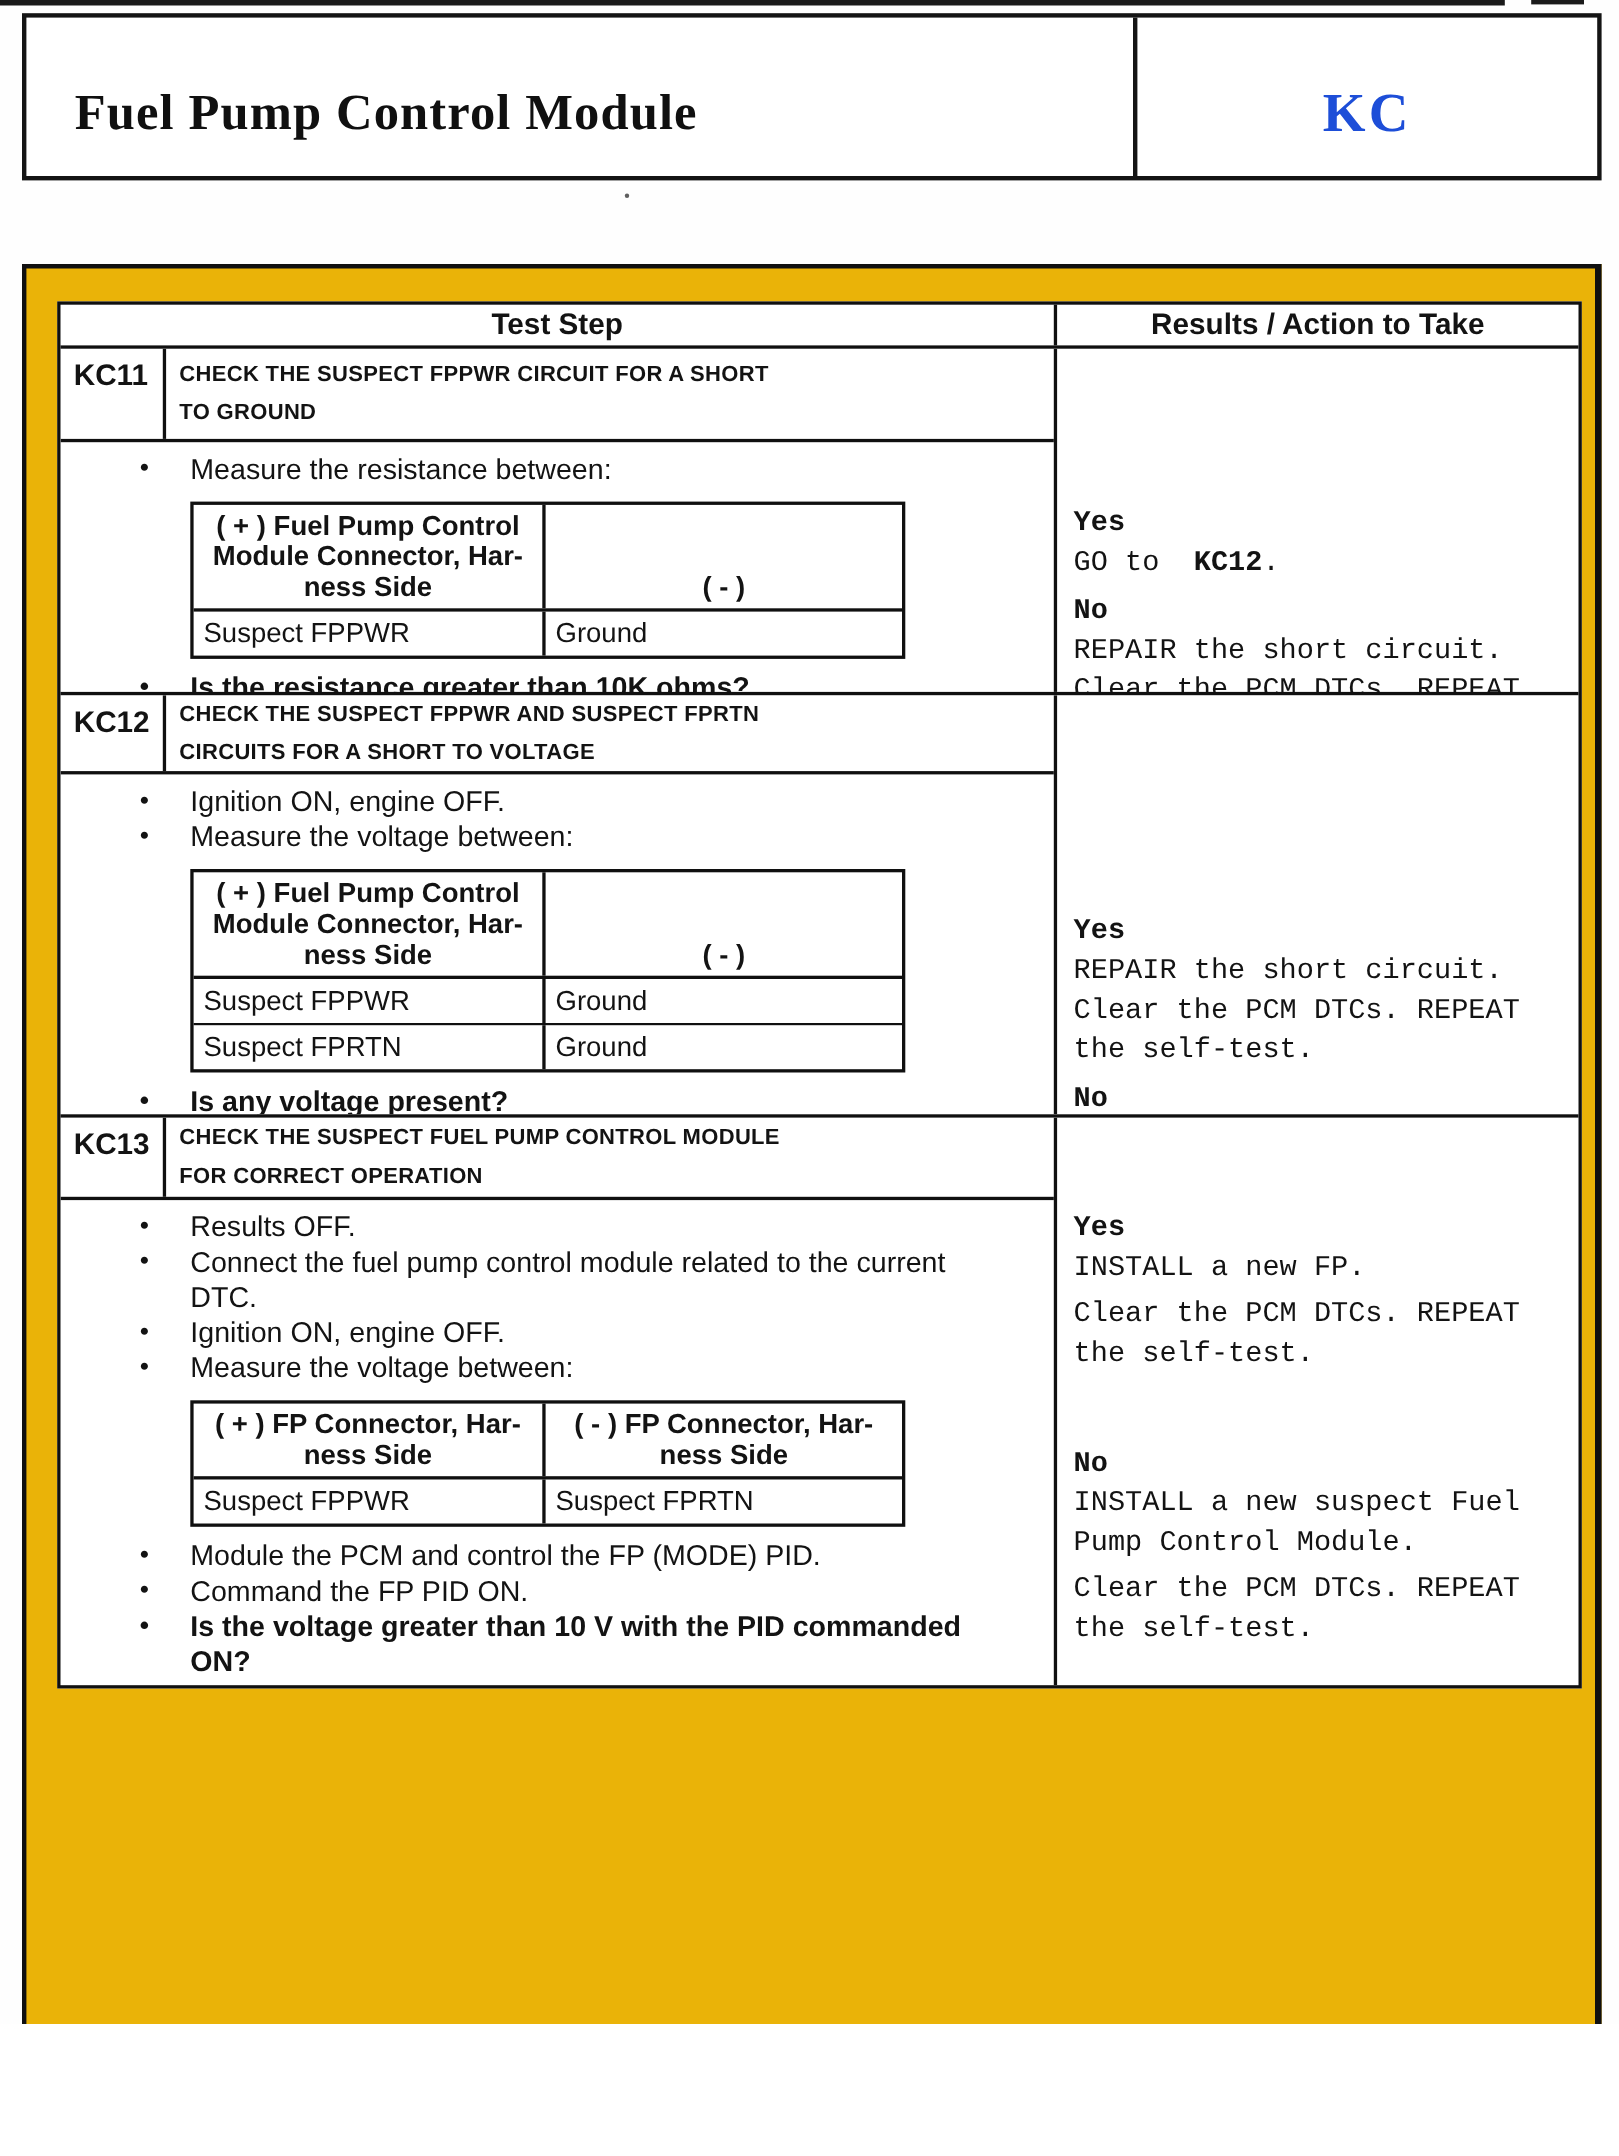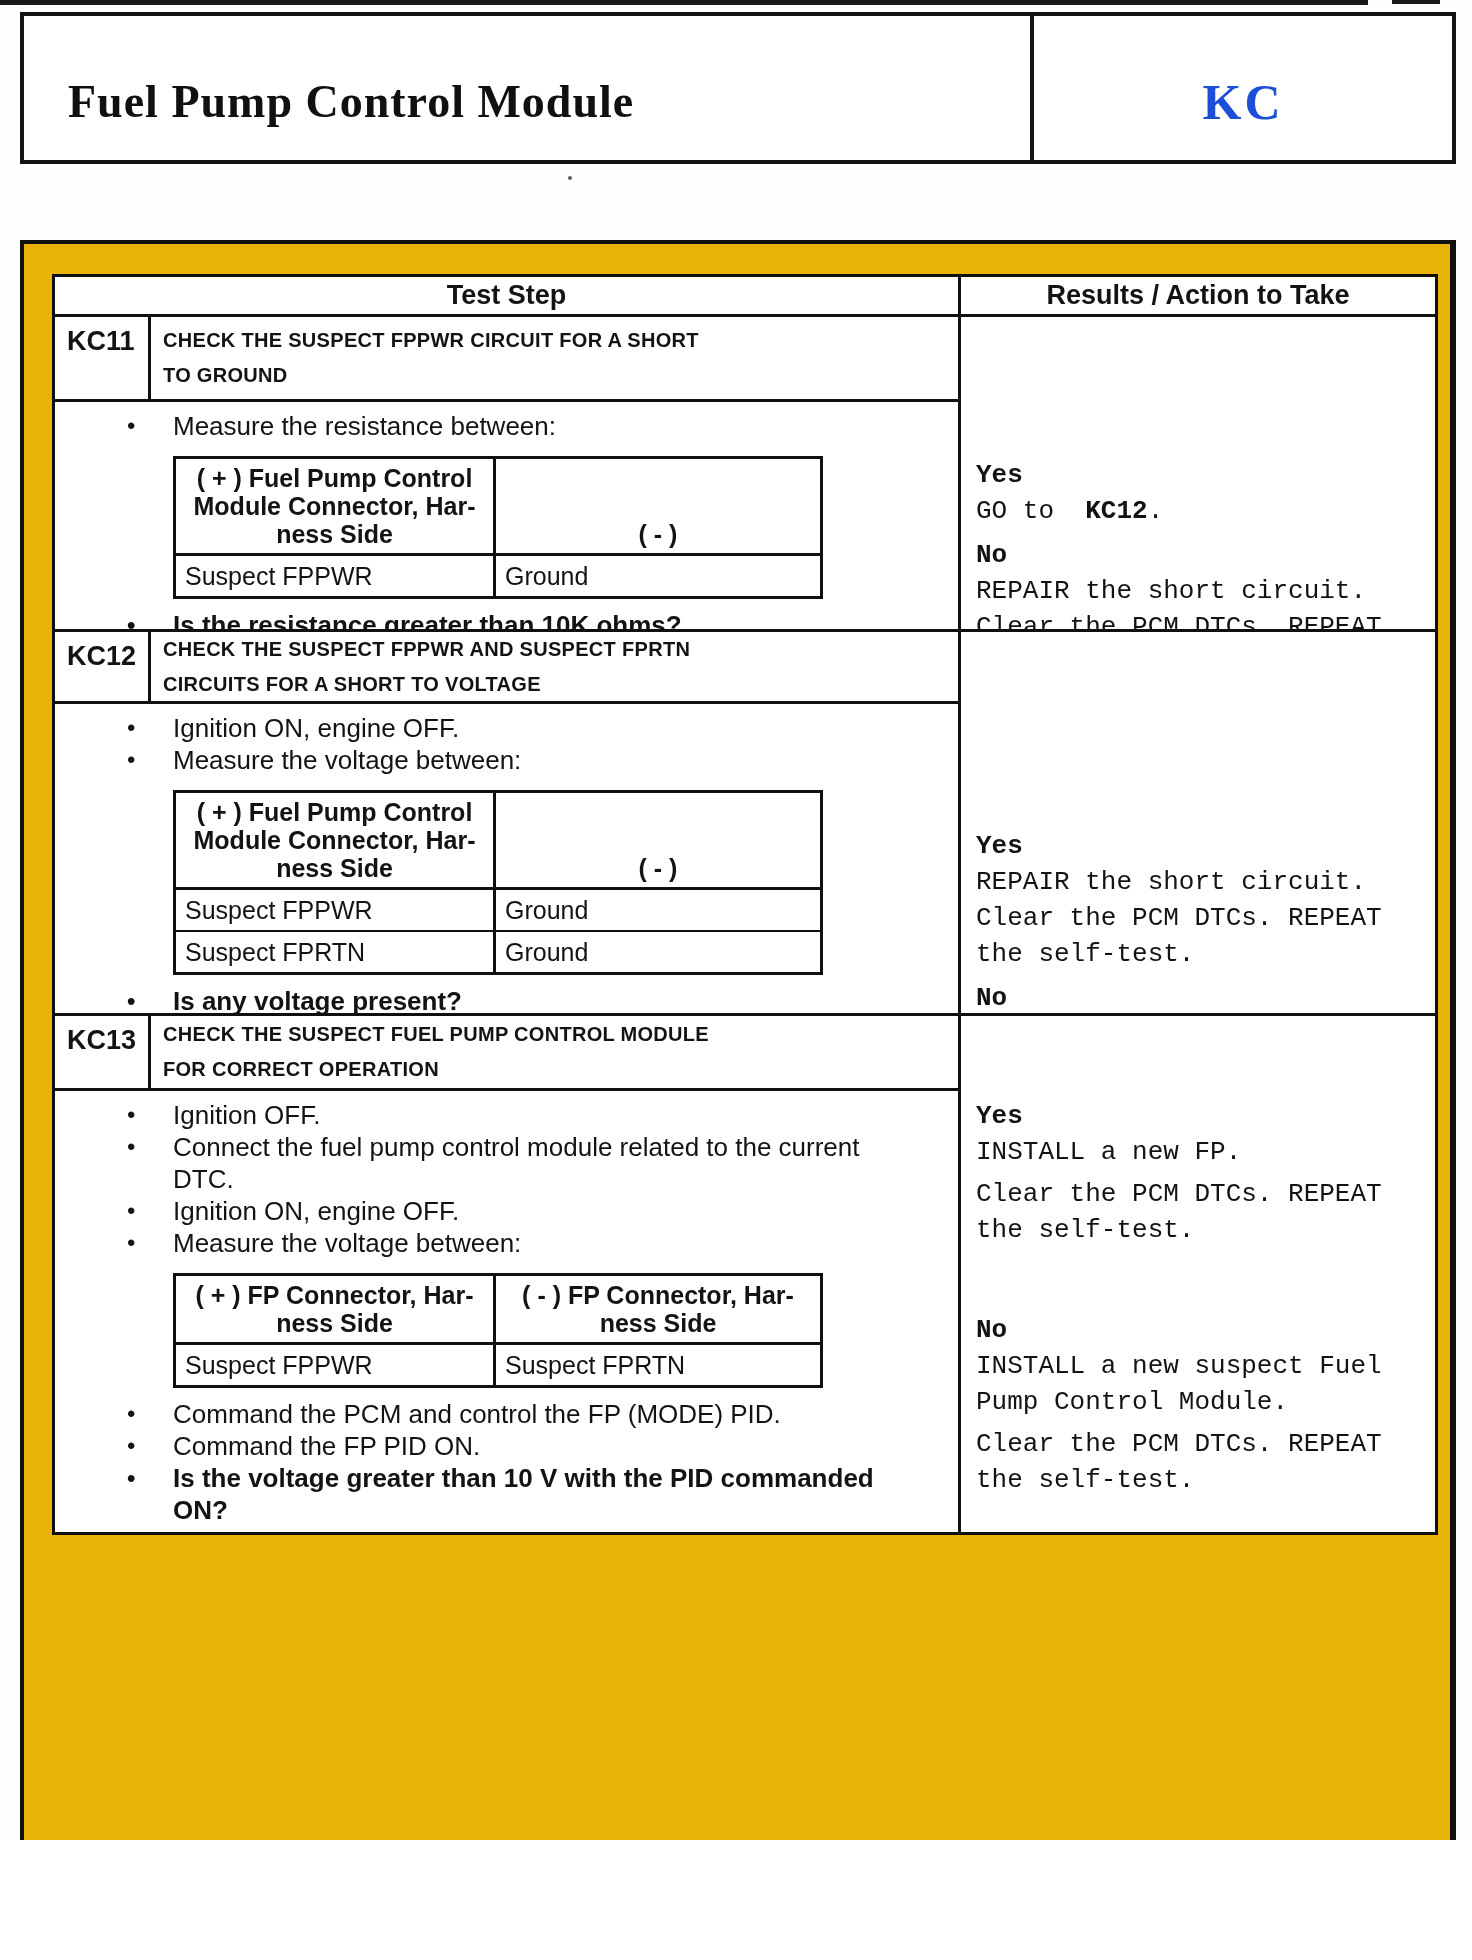--- a/index.html
+++ b/index.html
@@ -201,21 +201,21 @@
           <div class="step s2">
             <div class="left">
               <div class="trow">
                 <div class="tid">KC13</div>
                 <div class="ttitle">CHECK THE SUSPECT FUEL PUMP CONTROL MODULE
 FOR CORRECT OPERATION</div>
               </div>
               <div class="sbody">
                 <div class="bullet">
                   <span class="bmark">•</span>
-                  <span class="btext">Ignition OFF.</span>
+                  <span class="btext">Results OFF.</span>
                 </div>
                 <div class="bullet">
                   <span class="bmark">•</span>
                   <span class="btext">Connect the fuel pump control module related to the current DTC.</span>
                 </div>
                 <div class="bullet">
                   <span class="bmark">•</span>
                   <span class="btext">Ignition ON, engine OFF.</span>
                 </div>
                 <div class="bullet">
@@ -229,21 +229,21 @@
                     <div class="mth-cell c2">( - ) FP Connector, Har-
 ness Side</div>
                   </div>
                   <div class="mtr last">
                     <div class="mtr-cell c1">Suspect FPPWR</div>
                     <div class="mtr-cell c2">Suspect FPRTN</div>
                   </div>
                 </div>
                 <div class="bullet post">
                   <span class="bmark">•</span>
-                  <span class="btext">Command the PCM and control the FP (MODE) PID.</span>
+                  <span class="btext">Module the PCM and control the FP (MODE) PID.</span>
                 </div>
                 <div class="bullet">
                   <span class="bmark">•</span>
                   <span class="btext">Command the FP PID ON.</span>
                 </div>
                 <div class="bullet bold">
                   <span class="bmark">•</span>
                   <span class="btext">Is the voltage greater than 10 V with the PID commanded ON?</span>
                 </div>
               </div>

